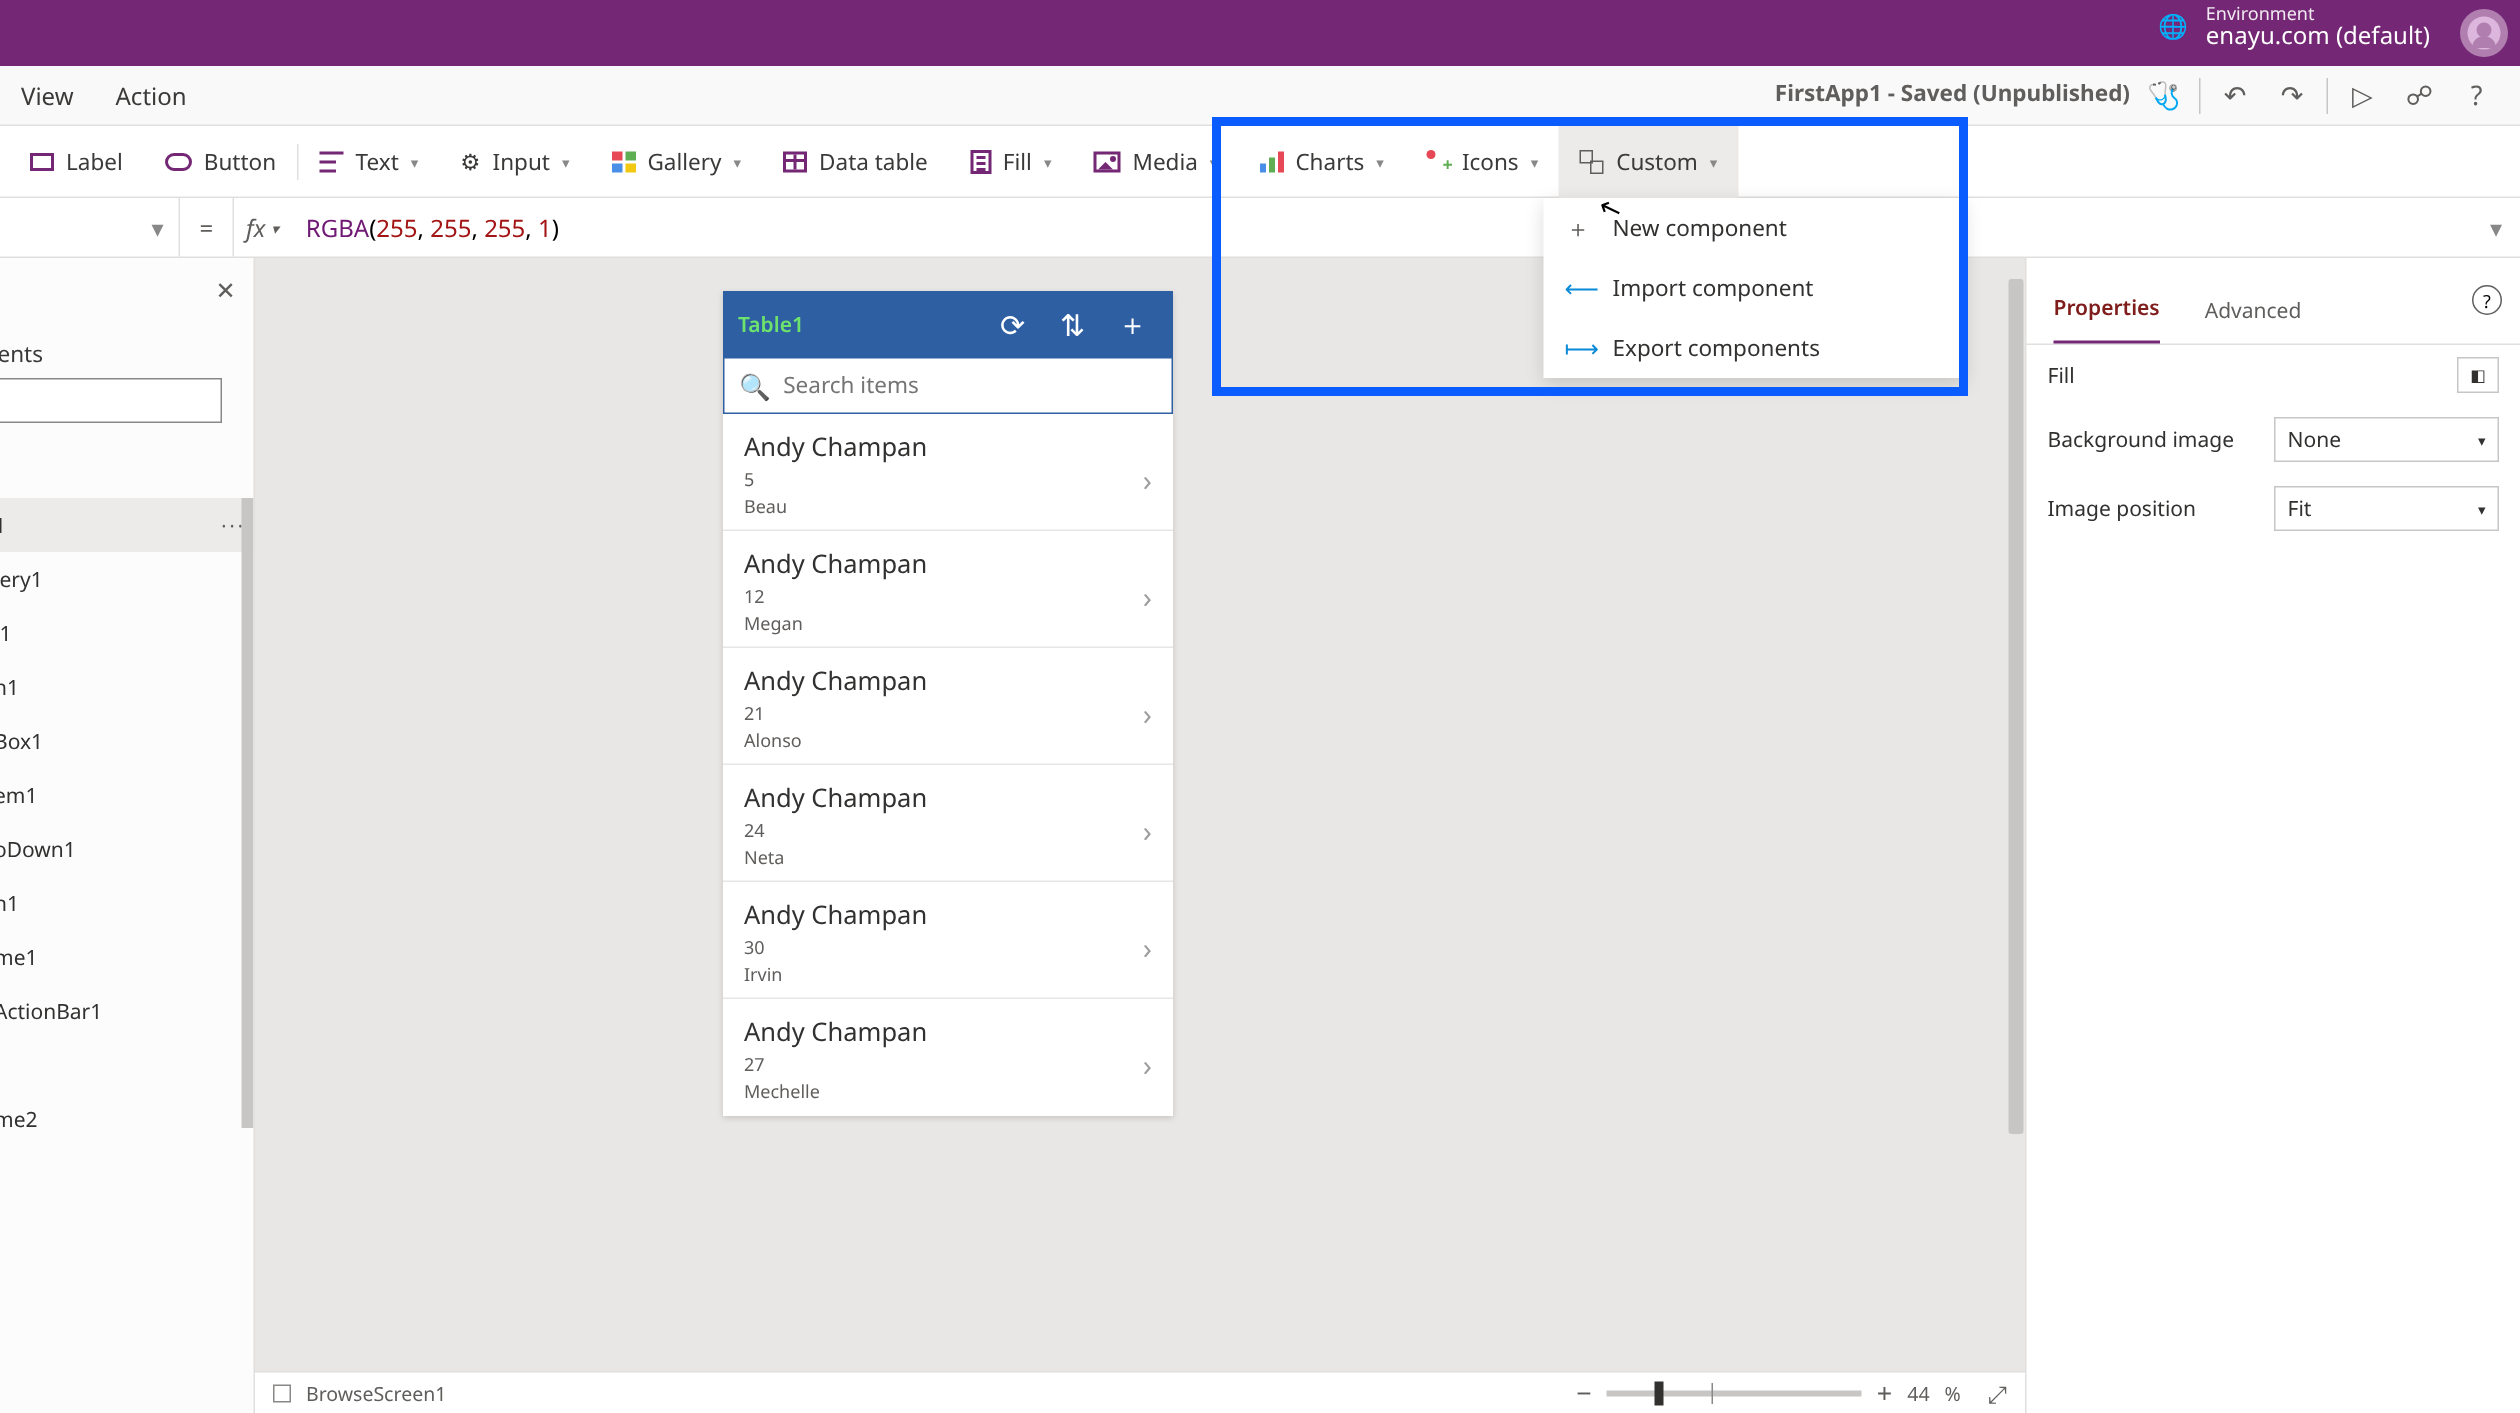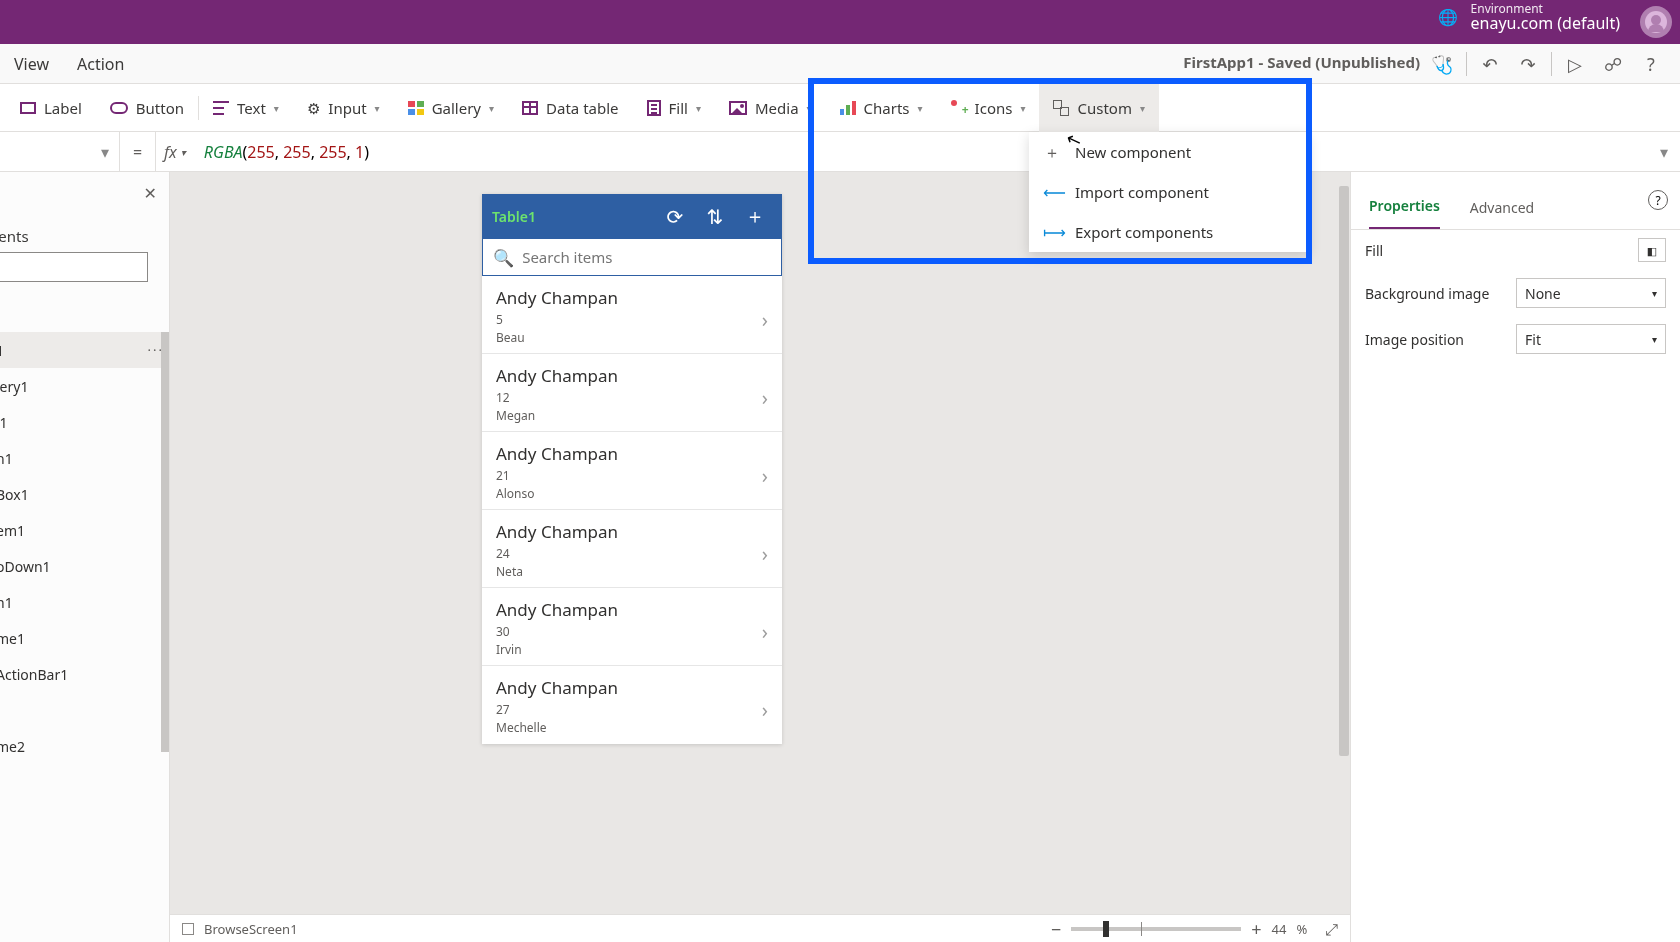--- a/index.html
+++ b/index.html
@@ -31,21 +31,21 @@
   .ribbon .rbtn.active { background:#edebe9;}
   .ribbon .rbtn .caret { font-size:10px; color:#888;}
   .ribbon .sep { width:1px; height:24px; background:#e1dfdd; }
   
   
   .formula-bar { height:40px; background:#fff; border-bottom:1px solid #e1dfdd; display:flex; align-items:center;}
   .formula-bar .prop-sel { width:120px; height:100%; border-right:1px solid #e1dfdd; display:flex; align-items:center; justify-content:flex-end; padding-right:10px; color:#888;}
   .formula-bar .eq { width:36px; text-align:center; font-size:16px; color:#605e5c; border-right:1px solid #e1dfdd; height:100%; display:flex; align-items:center; justify-content:center;}
   .formula-bar .fx { font-style:italic; font-size:16px; color:#605e5c; padding:0 8px; display:flex; align-items:center; gap:4px;}
   .formula-bar .value { font-family: Consolas, monospace; font-size:16px; padding-left:10px;}
-  .formula-bar .value .fn { color:#15803d;font-style:italic;}
+  .formula-bar .value .fn { color:#701a75;}
   .formula-bar .value .num { color:#a31515;}
   .formula-bar .expand { margin-left:auto; margin-right:12px; color:#888;}
   
   
   .main { position:absolute; top:172px; left:0; right:0; bottom:0; display:flex;}
   
   
   .left-panel { width:170px; border-right:1px solid #e1dfdd; background:#fcfcfc; position:relative; overflow:hidden;}
   .left-panel .close-x { position:absolute; right:12px; top:10px; font-size:16px; color:#605e5c; cursor:pointer;}
   .left-panel .heading { position:absolute; left:-20px; top:54px; font-size:15px; color:#3b3a39;}
@@ -81,21 +81,21 @@
   .status-bar .slider { width:170px; height:4px; background:#c8c6c4; position:relative;}
   .status-bar .slider .tick { position:absolute; top:-5px; width:1px; height:14px; background:#8a8886;}
   .status-bar .slider .tick.t1 { left:35px;}
   .status-bar .slider .tick.t2 { left:70px;}
   .status-bar .slider .handle { position:absolute; top:-6px; left:32px; width:6px; height:16px; background:#323130;}
   
   
   .right-panel { width:330px; background:#fff; border-left:1px solid #e1dfdd; position:relative;}
   .right-panel .tabs { height:58px; border-bottom:1px solid #e1dfdd; display:flex; align-items:flex-end; padding:0 18px; gap:30px; position:relative;}
   .right-panel .tabs .tab { font-size:14px; color:#605e5c; padding-bottom:12px; cursor:pointer;}
-  .right-panel .tabs .tab.active { color:#15803d; font-weight:600; border-bottom:2px solid #742774;}
+  .right-panel .tabs .tab.active { color:#7f1d1d; font-weight:600; border-bottom:2px solid #742774;}
   .right-panel .tabs .help { position:absolute; right:12px; top:18px; width:20px;height:20px;border:1.5px solid #605e5c;border-radius:50%; display:flex; align-items:center; justify-content:center; font-size:12px; cursor:pointer;}
   .right-panel .prop-row { display:flex; align-items:center; padding:8px 14px; font-size:14px; color:#323130;}
   .right-panel .prop-row .label { flex:1;}
   .right-panel .prop-row .ctrl { width:150px; height:30px; border:1px solid #c8c6c4; display:flex; align-items:center; padding:0 8px; justify-content:space-between; font-size:14px; cursor:pointer;}
   .right-panel .prop-row .swatch { width:28px; height:24px; border:1px solid #c8c6c4; display:flex; align-items:center; justify-content:center; cursor:pointer;}
   
   
   .highlight-box { position:absolute; border:6px solid #0b5cff; pointer-events:none; left:808px; top:78px; width:504px; height:186px; z-index:50;}
   
   

